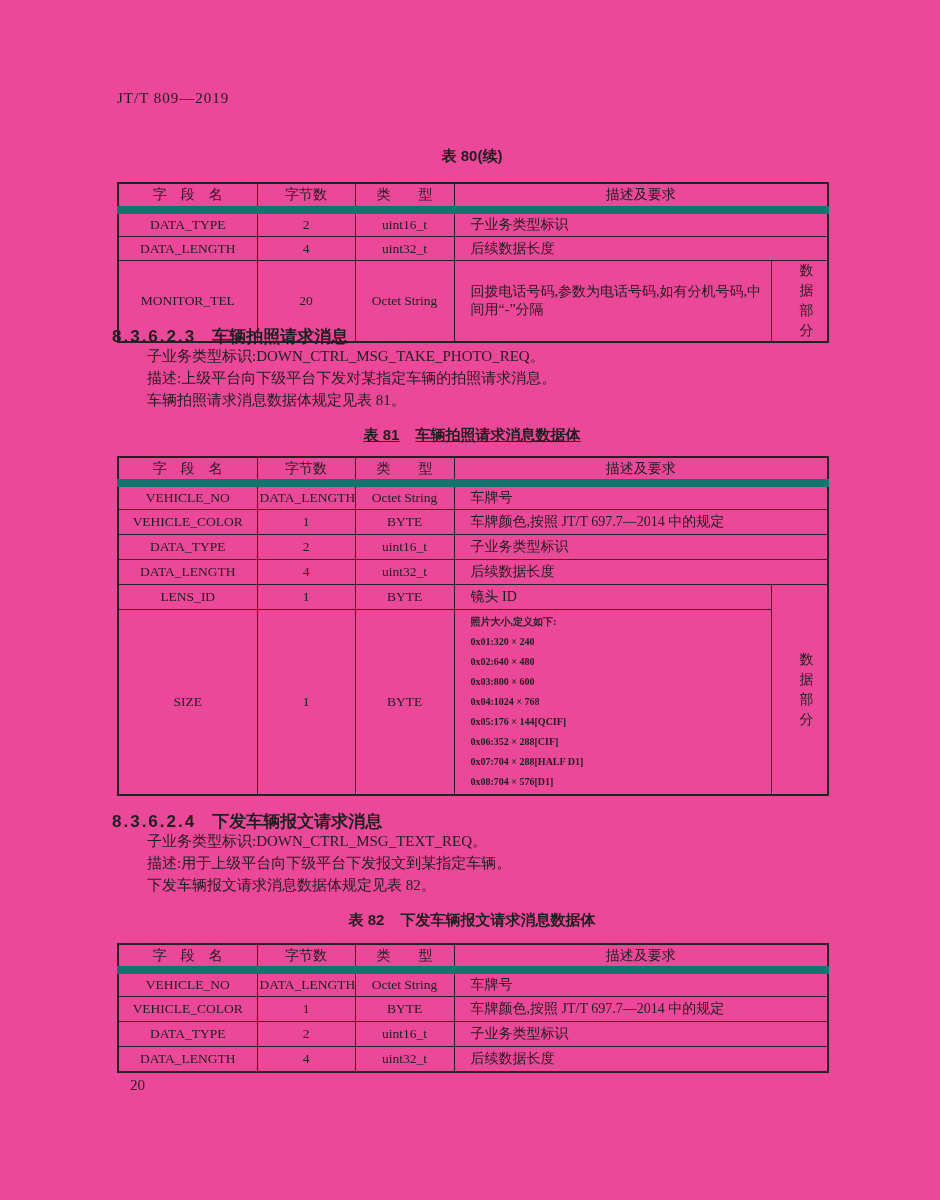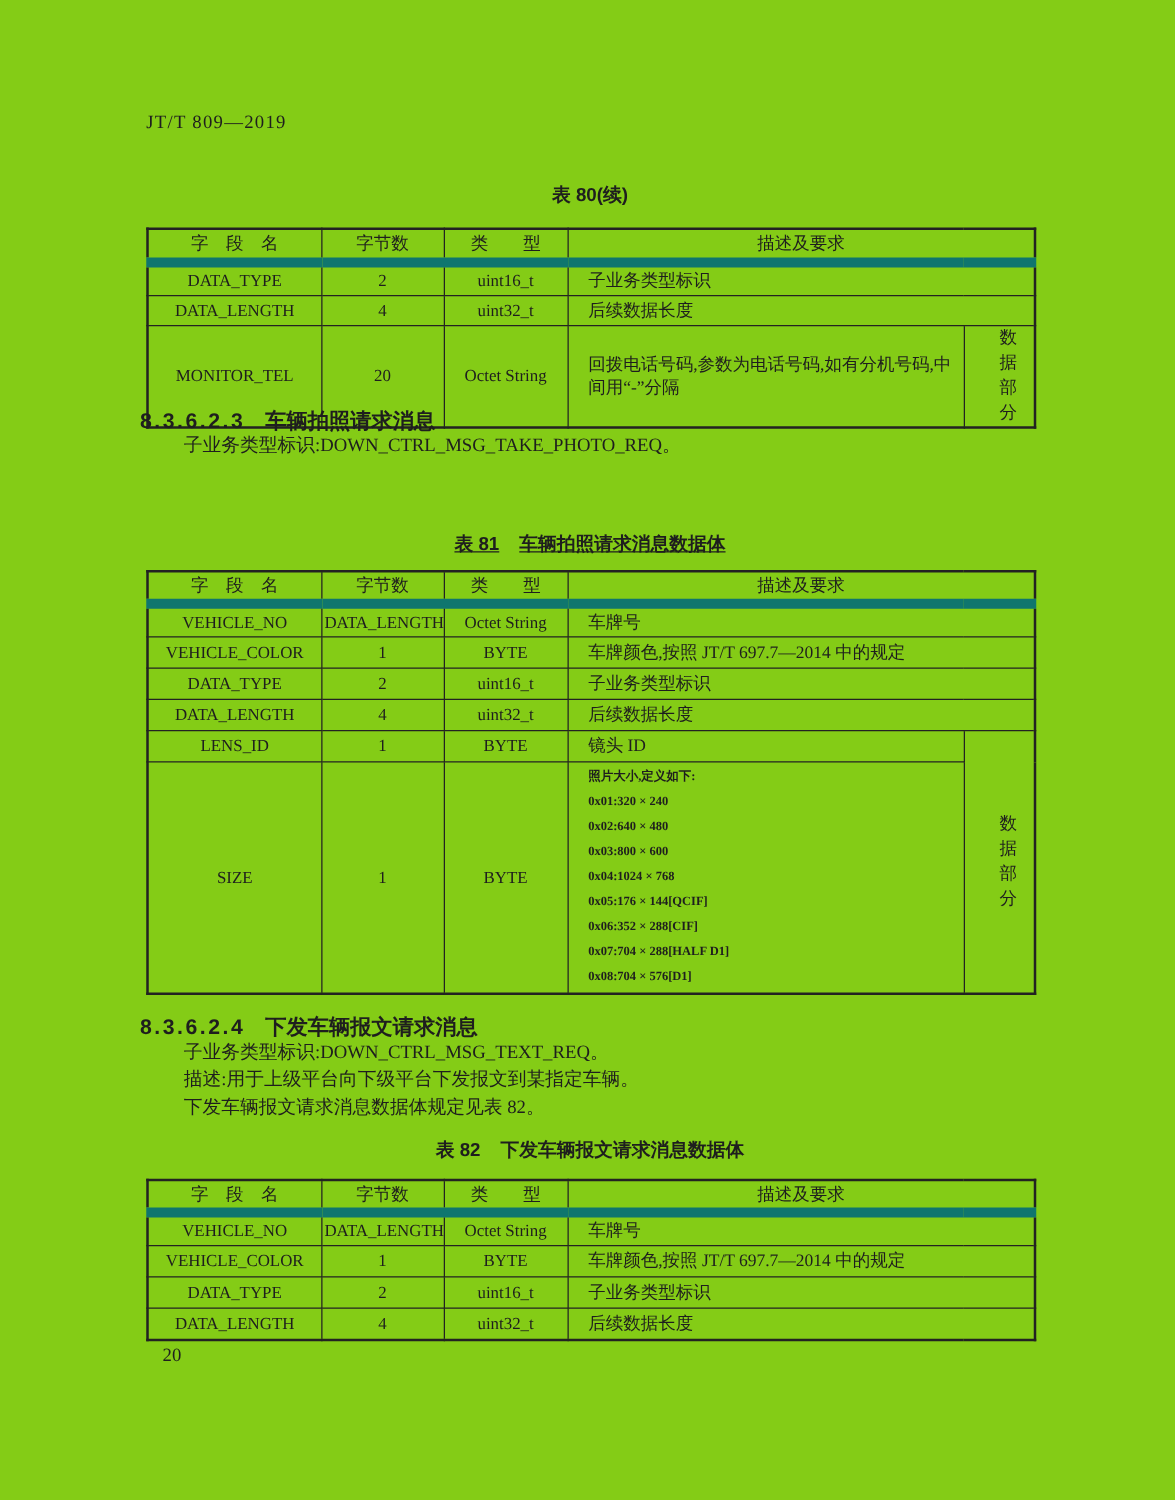--- a/index.html
+++ b/index.html
@@ -1,17 +1,17 @@
 <!DOCTYPE html>
 <html><head>
 <meta charset="utf-8">
 <style>
   html,body { margin:0; padding:0; background:#ffffff; }
   .page {
-    position:relative; width:940px; height:1200px; background:#84cc16;
+    position:relative; width:940px; height:1200px; background:#ec4899;
     color:#1e1e1e; font-family:"Liberation Serif","DejaVu Serif",serif;
     overflow:hidden;
   }
   .doc-number {
     position:absolute; left:117px; top:90px;
     font-size:15px; letter-spacing:1px;
   }
   .caption {
     position:absolute; left:117px; width:710px; text-align:center;
     font-family:"Liberation Sans","DejaVu Sans",sans-serif;
@@ -109,20 +109,22 @@
         <td class="desc">回拨电话号码,参数为电话号码,如有分机号码,中间用“-”分隔</td>
         <td class="group">数据部分</td>
       </tr>
     </tbody>
   </table>
 
   <div class="heading" id="sec1-heading">
     <span class="sec-num">8.3.6.2.3</span><span>车辆拍照请求消息</span>
   </div>
   <div class="para" id="sec1-p1">子业务类型标识:DOWN_CTRL_MSG_TAKE_PHOTO_REQ。</div>
+  <div class="para" id="sec1-p2">描述:上级平台向下级平台下发对某指定车辆的拍照请求消息。</div>
+  <div class="para" id="sec1-p3">车辆拍照请求消息数据体规定见表 81。</div>
 
   <div class="caption" id="cap81">
     <span>表 81</span><span class="cap-gap"></span><span>车辆拍照请求消息数据体</span>
   </div>
 
   <table class="spec" id="table81">
     <colgroup>
       <col style="width:139px">
         <col style="width:98px">
         <col style="width:99px">

